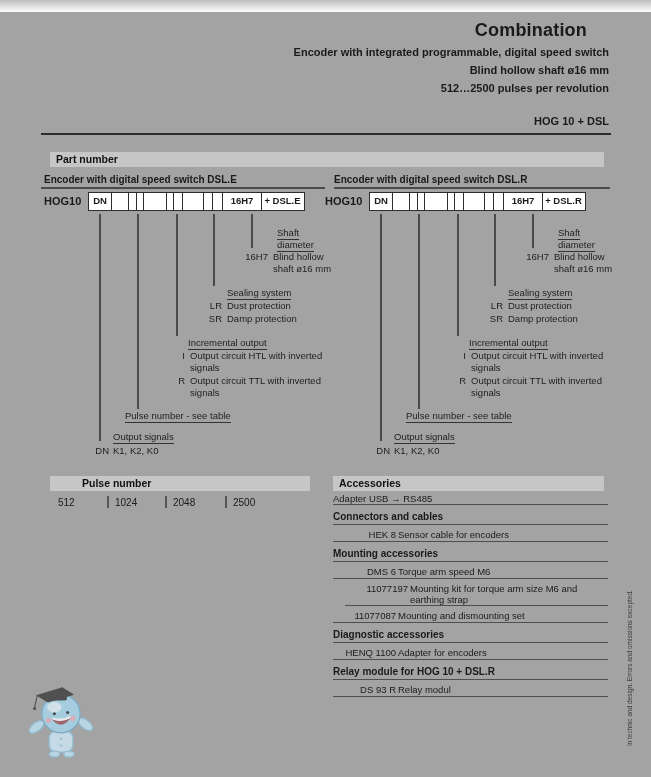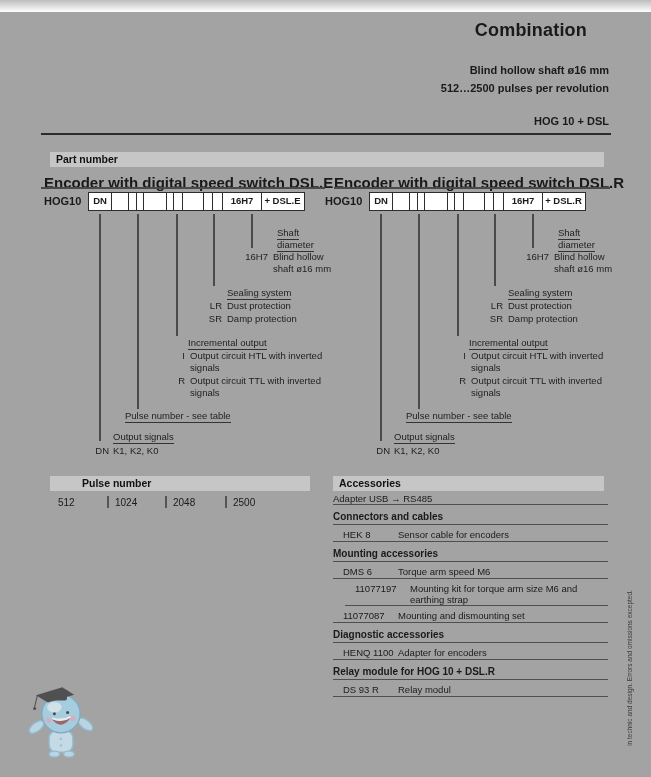--- a/index.html
+++ b/index.html
@@ -11,21 +11,21 @@
     background:linear-gradient(#bdbdbd,#ffffff);}
   
   .hdr-title{position:absolute;top:20px;right:64px;font-size:18px;font-weight:bold;letter-spacing:.2px;}
   .hdr-sub{position:absolute;right:42px;font-size:11px;font-weight:bold;white-space:nowrap;}
   .hdr-model{position:absolute;right:42px;top:115px;font-size:11px;font-weight:bold;}
   .hrule{position:absolute;left:41px;width:570px;height:2px;background:#2c2c2c;}
   
   .bar{position:absolute;height:15px;background:#c6c6c6;font-size:10.5px;font-weight:bold;
     line-height:15px;padding-left:6px;box-sizing:border-box;color:#111;}
   
-  .col-title{position:absolute;top:174px;font-size:15px;font-weight:bold;white-space:nowrap;}
+  .col-title{position:absolute;top:174px;font-size:10px;font-weight:bold;white-space:nowrap;}
   .col-rule{position:absolute;top:187px;height:2px;background:#4a4a4a;}
   
   .pn-col{position:absolute;top:0;left:0;width:330px;height:470px;}
   .pn-prefix{position:absolute;left:44px;top:195px;font-size:11px;font-weight:bold;}
   .boxes{position:absolute;left:88px;top:192px;display:flex;}
   .cell{height:19px;box-sizing:border-box;border:1.5px solid #2d2d2d;margin-left:-1.5px;
     background:#fff;font-size:9.5px;font-weight:bold;text-align:center;line-height:16px;white-space:nowrap;}
   .cell:first-child{margin-left:0;}
   .vline{position:absolute;width:1.6px;background:#4a4a4a;}
   .lbl{position:absolute;font-size:9.5px;line-height:11px;white-space:nowrap;color:#222;}
@@ -34,35 +34,36 @@
   
   .pv{position:absolute;top:497px;font-size:10px;}
   .psep{position:absolute;top:496px;width:1.5px;height:12px;background:#555;}
   
   .acc{position:absolute;left:333px;top:491px;width:275px;font-size:9.5px;line-height:11px;}
   .acc-row{border-bottom:1px solid #4f4f4f;box-sizing:border-box;position:relative;}
   .acc-intro{height:14px;padding-top:2px;}
   .acc-head{height:20px;padding-top:6px;font-weight:bold;font-size:10px;}
   .acc-item{height:17px;padding-top:4px;}
   .acc-item2{height:27px;padding-top:4px;margin-left:12px;}
-  .acc-code{position:absolute;left:10px;top:inherit;display:inline-block;width:62px;vertical-align:top;}
+  .acc-code{position:absolute;left:1px;top:inherit;display:inline-block;width:62px;vertical-align:top;text-align:right;}
   .acc-desc{display:inline-block;margin-left:65px;width:198px;}
   
   .side-note{position:absolute;left:629px;top:668px;transform:translate(-50%,-50%) rotate(-90deg);
     font-size:6.5px;color:#3a3a3a;white-space:nowrap;}
   
   .wm{position:absolute;left:0;top:680px;width:260px;height:97px;opacity:.78;}
 </style>
 </head>
 <body>
 
 <div class="page">
   <div class="top-fade"></div>
 
   <div class="hdr-title">Combination</div>
+  <div class="hdr-sub" style="top:46px">Encoder with integrated programmable, digital speed switch</div>
   <div class="hdr-sub" style="top:64px">Blind hollow shaft ø16 mm</div>
   <div class="hdr-sub" style="top:82px">512…2500 pulses per revolution</div>
   <div class="hdr-model">HOG 10 + DSL</div>
   <div class="hrule" style="top:133px"></div>
 
   <div class="bar" style="left:50px;top:152px;width:554px;">Part number</div>
 
   <div class="col-title" style="left:44px">Encoder with digital speed switch DSL.E</div>
   <div class="col-rule" style="left:41px;width:284px;"></div>
   <div class="col-title" style="left:334px">Encoder with digital speed switch DSL.R</div>

